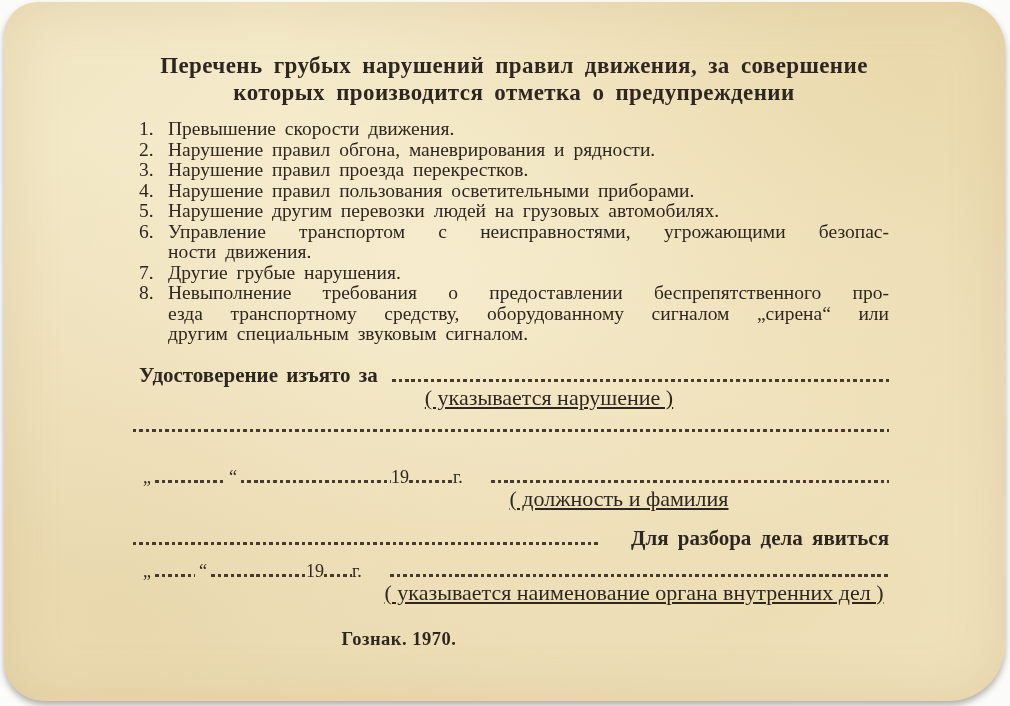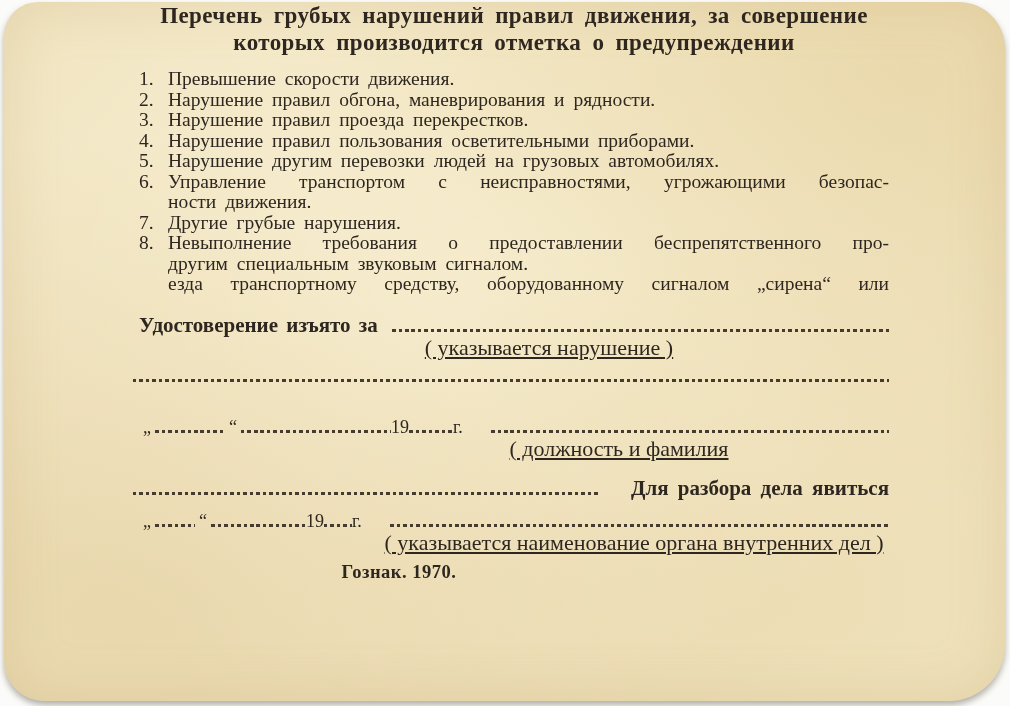--- a/index.html
+++ b/index.html
@@ -10,21 +10,21 @@
     border-radius:34px 46px 56px 40px;
     background:
       radial-gradient(ellipse at 12% 88%, rgba(219,193,138,.38), transparent 55%),
       radial-gradient(ellipse at 90% 10%, rgba(224,200,142,.42), transparent 50%),
       radial-gradient(ellipse at 78% 85%, rgba(226,204,150,.30), transparent 45%),
       radial-gradient(ellipse at 45% 40%, rgba(255,250,228,.55), transparent 70%),
       #f1e5c2;
     box-shadow: 0 4px 6px rgba(90,85,70,.45), inset 0 0 55px rgba(182,150,92,.22);
     color:#2e2720;
   }
-  .content{position:absolute;left:135px;top:0;width:750px;}
+  .content{position:absolute;left:135px;top:0;width:750px;padding-top:50px;}
   .title{font-weight:700;font-size:23px;line-height:27px;text-align:center;
          letter-spacing:.4px;word-spacing:5px;}
   .title span{display:block;}
   .vlist{list-style:none;margin:13px 0 0 0;padding:0;font-size:19.5px;line-height:20.5px;
          word-spacing:4px;}
   .vlist li{position:relative;padding-left:29px;}
   .num{position:absolute;left:0;top:0;}
   .line{display:block;}
   .line.j{text-align:justify;text-align-last:justify;}
   .row{display:flex;align-items:flex-start;}
@@ -39,21 +39,21 @@
             background-image:repeating-linear-gradient(90deg,#453b2e 0 3.5px,transparent 3.5px 6.5px);}
   .daterow{font-size:18px;line-height:22px;margin-top:34px;}
   .daterow .q{padding:0 4px;}
   .cap2{padding-left:270px;width:420px;text-align:center;}
   .row3{margin-top:16px;font-size:21px;line-height:24px;}
   .row3 .label{font-weight:700;margin-left:30px;word-spacing:4px;white-space:nowrap;}
   .row3 .leader{margin-left:-6px;}
   .cap3{padding-left:92px;}
   .daterow2{margin-top:10px;}
   .cap4{padding-left:240px;text-align:center;}
-  .imprint{margin-top:8px;text-align:center;font-size:18.5px;font-weight:600;
+  .imprint{margin-top:25px;text-align:center;font-size:18.5px;font-weight:600;
            letter-spacing:.5px;padding-right:230px;}
   .w70{width:70px;} .w150{width:150px;} .w44{width:44px;}
   .w40{width:40px;} .w95{width:95px;} .w28{width:28px;}
   .gap28{margin-left:28px;}
 </style>
 </head>
 <body>
 
 <div class="paper">
   <div class="content">
@@ -89,22 +89,22 @@
         <span class="line j">Управление транспортом с неисправностями, угрожающими безопас-</span>
         <span class="line">ности движения.</span>
       </li>
       <li>
         <span class="num">7.</span>
         <span class="line">Другие грубые нарушения.</span>
       </li>
       <li>
         <span class="num">8.</span>
         <span class="line j">Невыполнение требования о предоставлении беспрепятственного про-</span>
+        <span class="line j">езда транспортному средству, оборудованному сигналом „сирена“ или</span>
         <span class="line">другим специальным звуковым сигналом.</span>
-        <span class="line j">езда транспортному средству, оборудованному сигналом „сирена“ или</span>
       </li>
     </ol>
 
     <div class="row seize">
       <span>Удостоверение изъято за</span>
       <span class="leader grow"></span>
     </div>
     <div class="caption cap1">( указывается нарушение )</div>
 
     <div class="fullline"></div>

